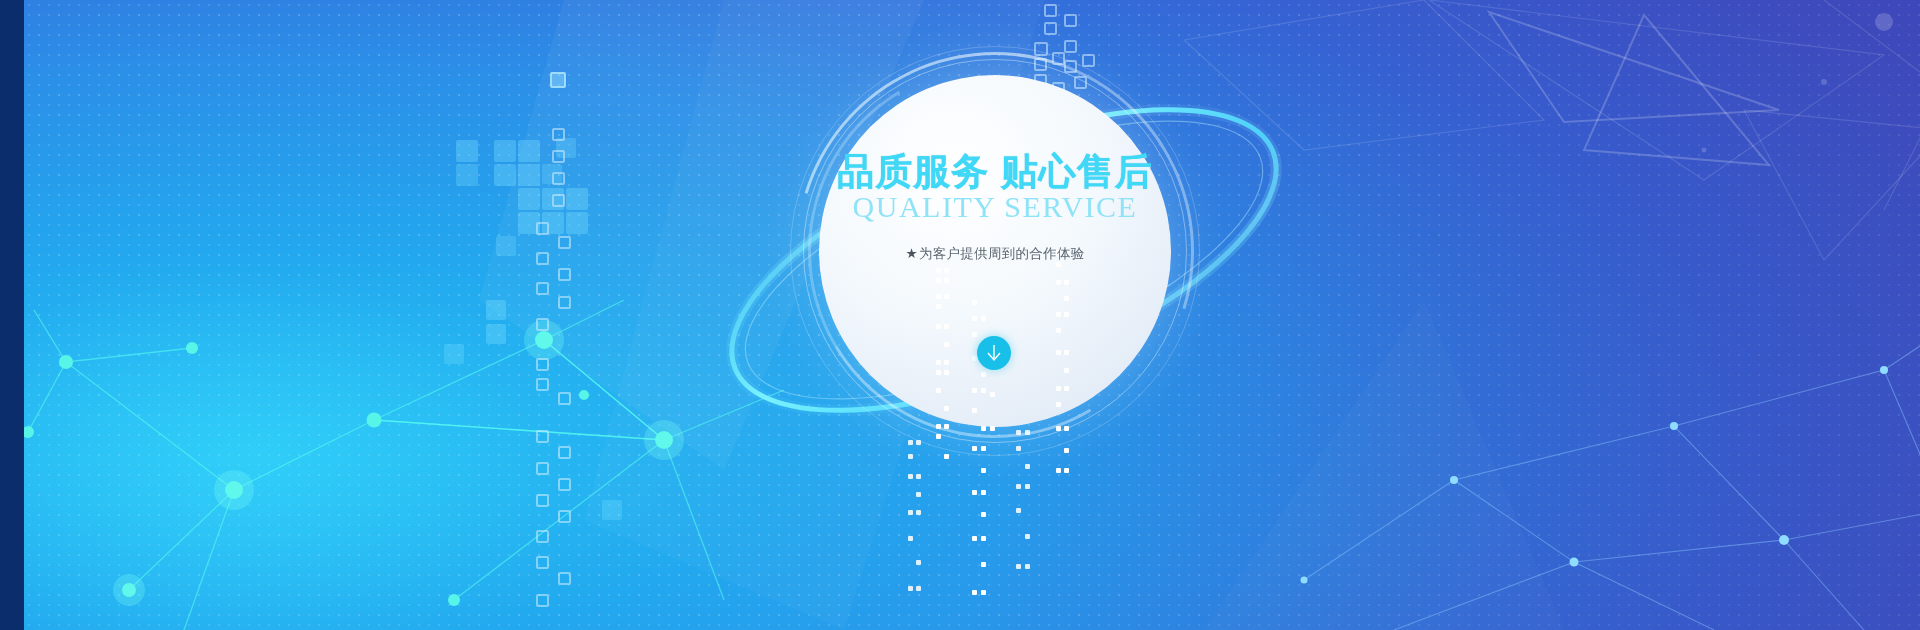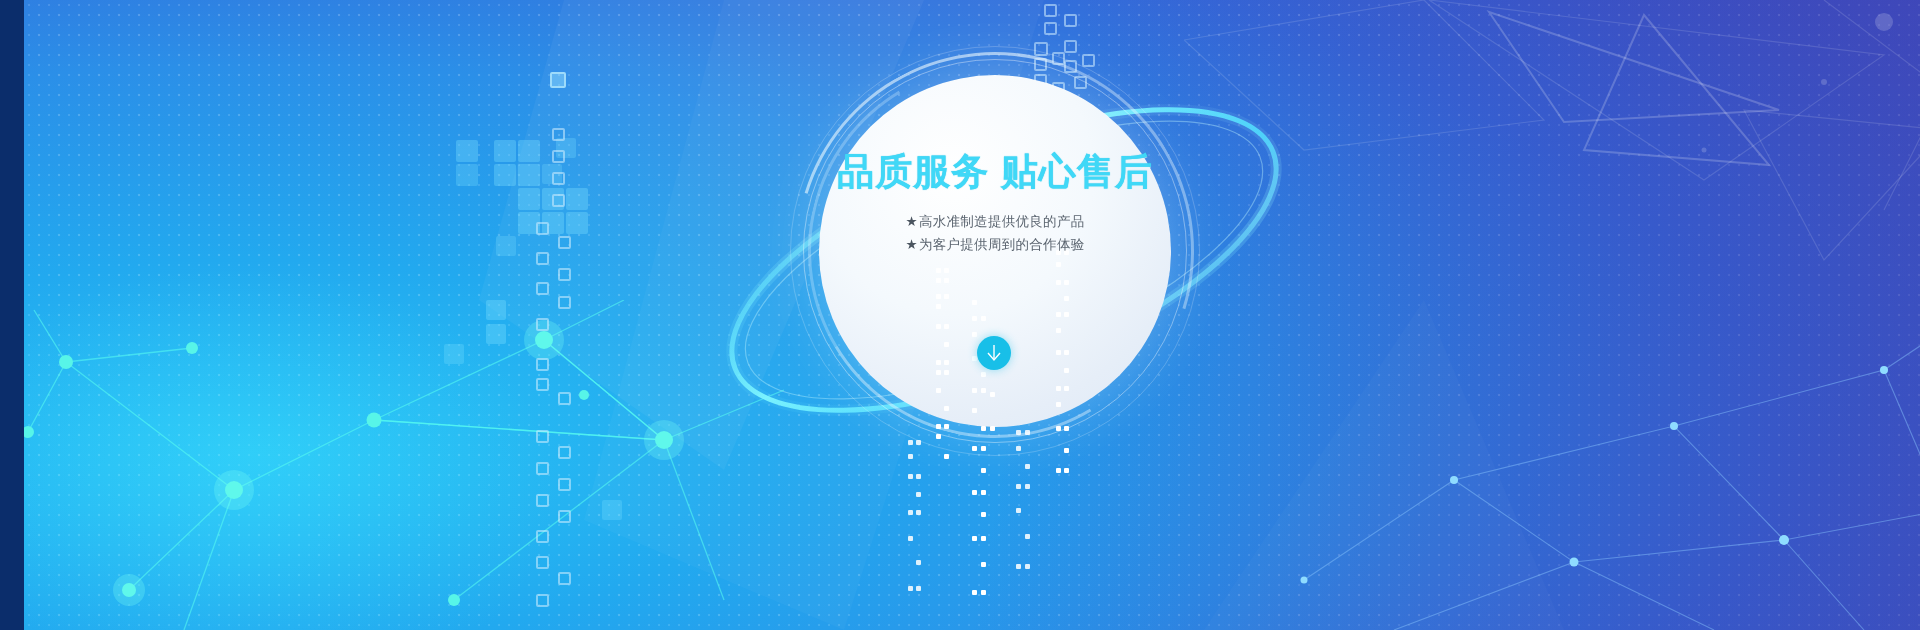--- a/index.html
+++ b/index.html
@@ -440,25 +440,23 @@
     <b style="left:0;top:54px;"></b>
       <b style="left:9px;top:54px;"></b>
     <b style="left:0;top:78px;"></b>
     <b style="left:9px;top:104px;"></b>
     <b style="left:0;top:134px;"></b>
       <b style="left:9px;top:134px;"></b>
   </div>
 
   <div id="hero-text">
     <div id="main-title">品质服务 贴心售后</div>
+    <div id="title-en">QUALITY SERVICE</div>
 
     <div id="bullets">
-      <div class="bullet">
-        <span class="star">★</span><span>高水准制造提供优良的产品</span>
-      </div>
       <div class="bullet">
         <span class="star">★</span><span>为客户提供周到的合作体验</span>
       </div>
     </div>
   </div>
 
   <div id="scroll-arrow">
     <svg width="18" height="20" viewBox="0 0 18 20">
       <line x1="9" y1="2" x2="9" y2="16" stroke="#ffffff" stroke-width="1.4"></line>
       <polyline points="3,10 9,17 15,10" fill="none" stroke="#ffffff" stroke-width="1.4"></polyline>

